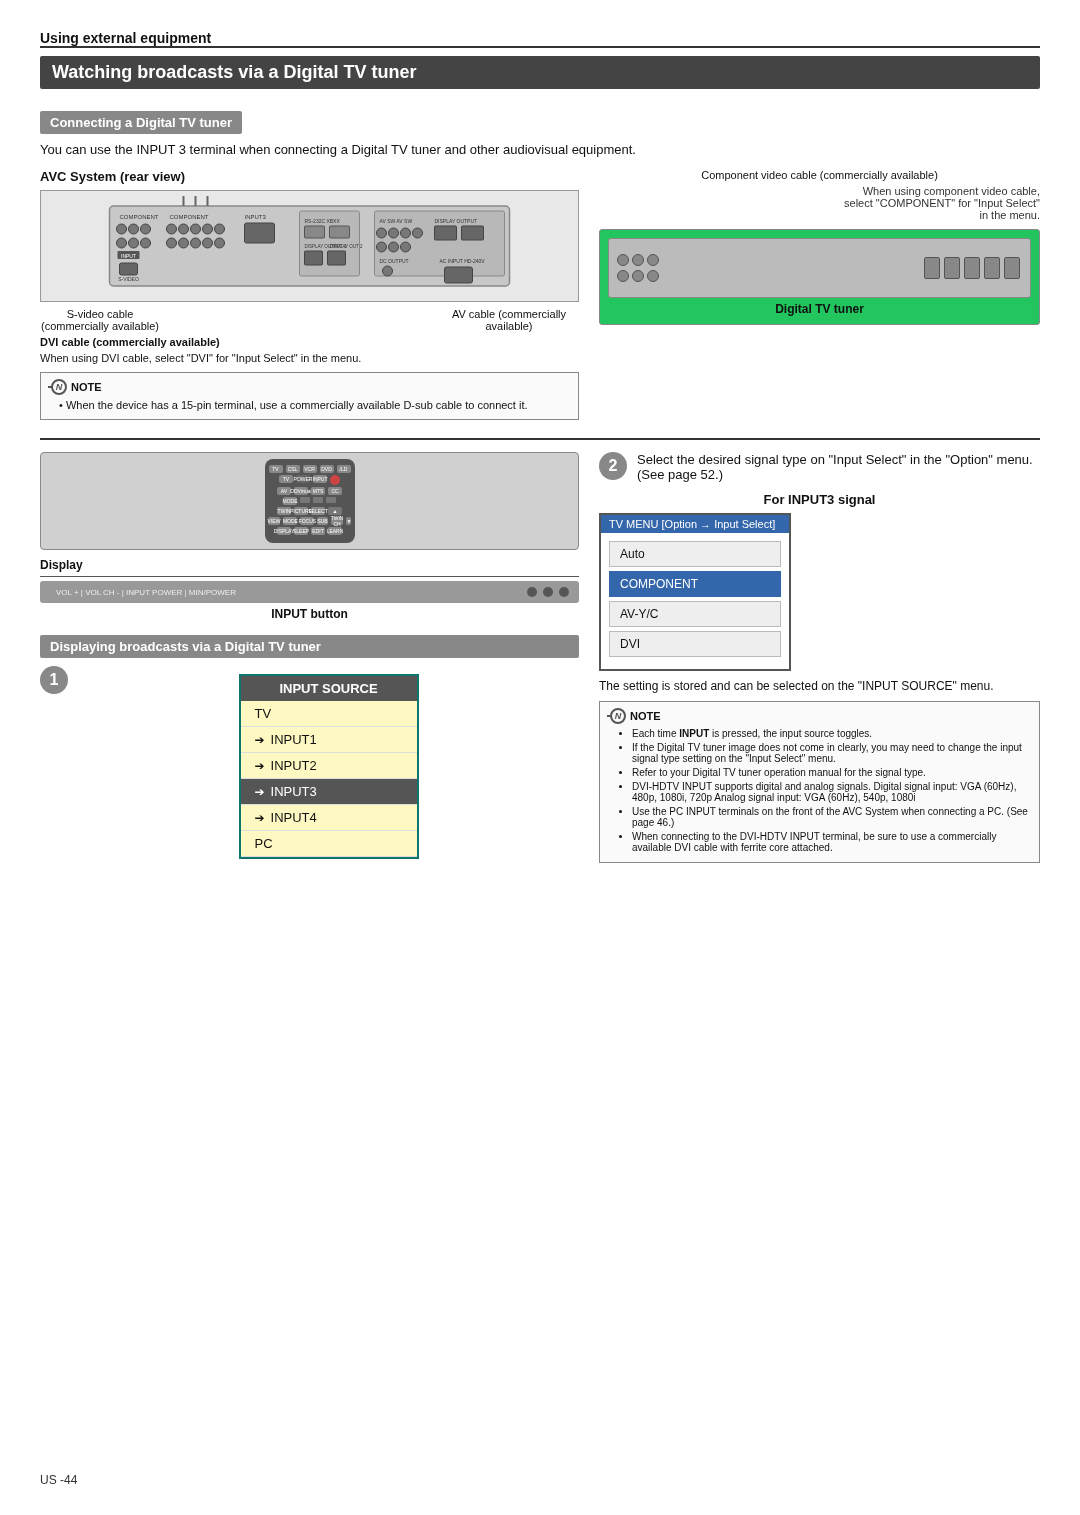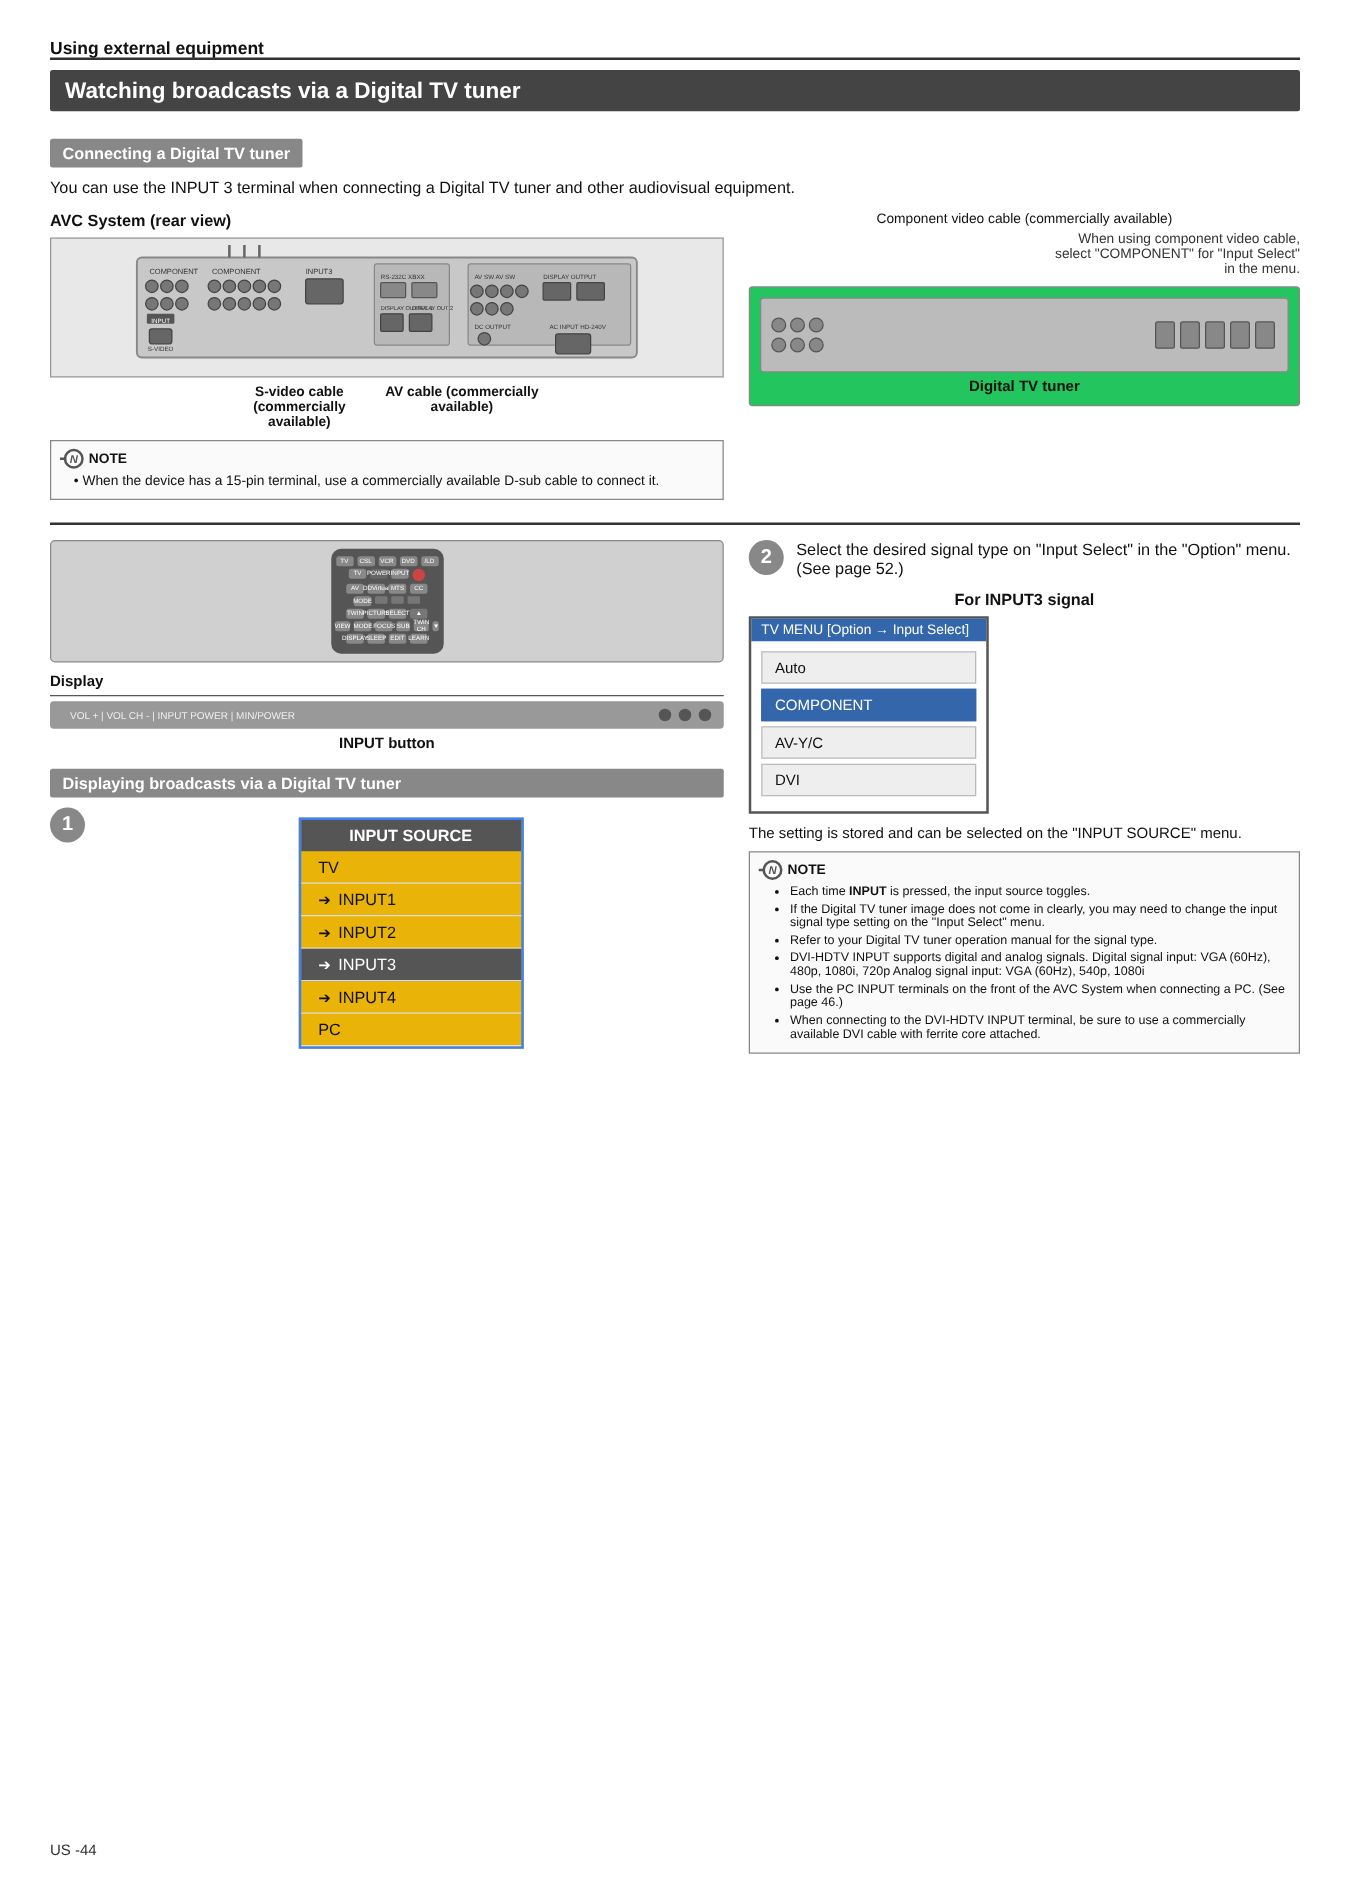--- a/index.html
+++ b/index.html
@@ -190,22 +190,22 @@
       background: #555;
     }
     .input-btn-label {
       font-weight: bold;
       font-size: 12px;
       text-align: center;
       margin-top: 4px;
     }
     
     .input-source-menu {
-      border: 2px solid #3b82f6;
-      background: #eab308;
+      border: 2px solid #0f766e;
+      background: #fef9c3;
       width: 180px;
       margin: 2px auto;
     }
     .input-source-header {
       background: #555;
       color: #fff;
       font-weight: bold;
       font-size: 13px;
       padding: 5px 10px;
       text-align: center;
@@ -424,31 +424,36 @@
 
         <text x="340" y="72" font-size="5" fill="#333">AC INPUT HD-240V</text>
         <rect x="345" y="76" width="28" height="16" rx="2" fill="#666" stroke="#444" stroke-width="1"></rect>
 
         <line x1="84" y1="15" x2="84" y2="5" stroke="#666" stroke-width="2"></line>
         <line x1="96" y1="15" x2="96" y2="5" stroke="#666" stroke-width="2"></line>
         <line x1="108" y1="15" x2="108" y2="5" stroke="#666" stroke-width="2"></line>
       </svg>
     </div>
 
-    <div style="display:flex; justify-content:center; margin-top:4px; margin-bottom:4px;font-weight:bold;">
+    <div style="display:flex; justify-content:space-between; margin-top:4px; margin-bottom:4px;">
       <div style="font-size:11px; text-align:center; width:120px;">
         <span>S-video cable
 (commercially available)</span>
       </div>
       <div style="font-size:11px; text-align:center; width:140px;">
         <span>AV cable
 (commercially available)</span>
       </div>
     </div>
 
+    <div style="margin-top:4px;">
+      <div class="dvi-note" style="font-weight:bold;">DVI cable (commercially available)</div>
+      <div class="dvi-note">When using DVI cable, select "DVI" for
+"Input Select" in the menu.</div>
+    </div>
 
     <div class="note-box">
       <div class="note-header">
         <div class="note-icon">N</div>
         <span>NOTE</span>
       </div>
       <div class="note-item">
         • <span>When the device has a 15-pin terminal, use a commercially available D-sub cable to connect it.</span>
       </div>
     </div>

